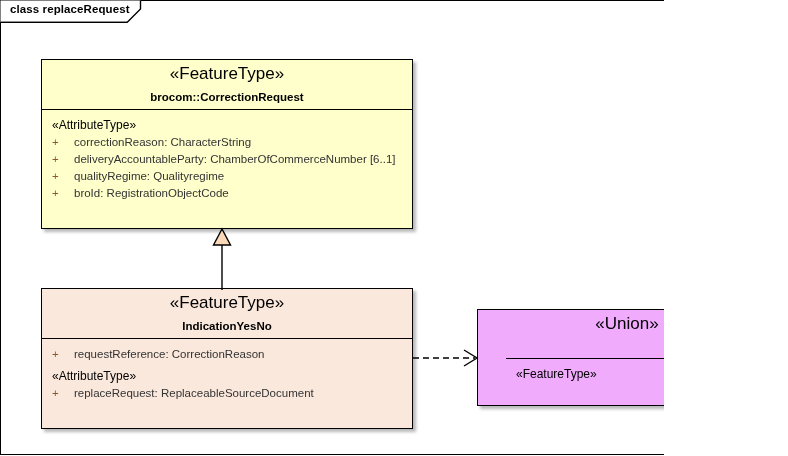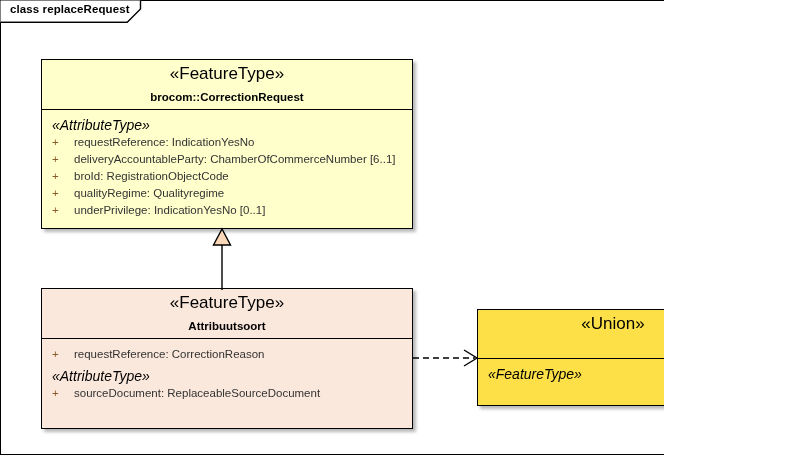--- a/index.html
+++ b/index.html
@@ -73,26 +73,25 @@
     white-space: nowrap;
     margin-top: 8px;
   }
   .cls-name.underline { text-decoration: underline; }
   .cls-body {
     box-sizing: border-box;
     border-top: 1px solid #000000;
     padding: 7px 0 8px 0;
   }
   .group-stereotype {
-    font-size: 14px;
+    font-size: 12px;
     color: #000000;
     line-height: 17px;
     padding-left: 10px;
     white-space: nowrap;
-    font-style: italic;
   }
   .attr-row {
     display: block;
     font-size: 11.5px;
     color: #333333;
     line-height: 17px;
     white-space: nowrap;
     padding-left: 10px;
   }
   .attr-vis {
@@ -100,21 +99,21 @@
     width: 22px;
     color: #8a5a2b;
   }
   .attr-text { color: #333333; }
   .attr-row.underline .attr-text { text-decoration: underline; }
   .attr-row.underline .attr-vis { text-decoration: none; }
 
   
   .theme-yellow { background: #ffffcc; }
   .theme-peach  { background: #fbe8dc; }
-  .theme-cyan   { background: #fde047; }
+  .theme-cyan   { background: #f0abfc; padding-left: 28px; }
   .theme-cyan .attr-text,
   .theme-cyan .attr-row { color: #1a1a1a; }
 
   
   .connector {
     position: absolute;
     pointer-events: none;
   }
   .connector svg { display: block; overflow: visible; }
 </style>
@@ -135,49 +134,46 @@
   </div>
 
   <div class="uml-class theme-yellow" style="left:41px; top:59px; width:372px; height:170px;">
     <div class="cls-header" style="height:49px;">
       <div class="stereotype">«FeatureType»</div>
       <div class="cls-name">brocom::CorrectionRequest</div>
     </div>
     <div class="cls-body">
       <div class="group-stereotype">«AttributeType»</div>
       <div class="attr-row">
-        <span class="attr-vis">+</span><span class="attr-text">requestReference: IndicationYesNo</span>
+        <span class="attr-vis">+</span><span class="attr-text">correctionReason: CharacterString</span>
       </div>
       <div class="attr-row">
         <span class="attr-vis">+</span><span class="attr-text">deliveryAccountableParty: ChamberOfCommerceNumber [6..1]</span>
       </div>
       <div class="attr-row">
-        <span class="attr-vis">+</span><span class="attr-text">broId: RegistrationObjectCode</span>
-      </div>
-      <div class="attr-row">
         <span class="attr-vis">+</span><span class="attr-text">qualityRegime: Qualityregime</span>
       </div>
       <div class="attr-row">
-        <span class="attr-vis">+</span><span class="attr-text">underPrivilege: IndicationYesNo [0..1]</span>
+        <span class="attr-vis">+</span><span class="attr-text">broId: RegistrationObjectCode</span>
       </div>
     </div>
   </div>
 
   <div class="uml-class theme-peach" style="left:41px; top:288px; width:372px; height:141px;">
     <div class="cls-header" style="height:49px;">
       <div class="stereotype">«FeatureType»</div>
-      <div class="cls-name">Attribuutsoort</div>
+      <div class="cls-name">IndicationYesNo</div>
     </div>
     <div class="cls-body">
       <div class="attr-row">
         <span class="attr-vis">+</span><span class="attr-text">requestReference: CorrectionReason</span>
       </div>
       <div class="group-stereotype" style="padding-top:5px;">«AttributeType»</div>
       <div class="attr-row">
-        <span class="attr-vis">+</span><span class="attr-text">sourceDocument: ReplaceableSourceDocument</span>
+        <span class="attr-vis">+</span><span class="attr-text">replaceRequest: ReplaceableSourceDocument</span>
       </div>
     </div>
   </div>
 
   <div class="uml-class theme-cyan" style="left:477px; top:309px; width:272px; height:97px;">
     <div class="cls-header" style="height:48px;">
       <div class="stereotype">«Union»</div>
     </div>
     <div class="cls-body">
       <div class="group-stereotype">«FeatureType»</div>

